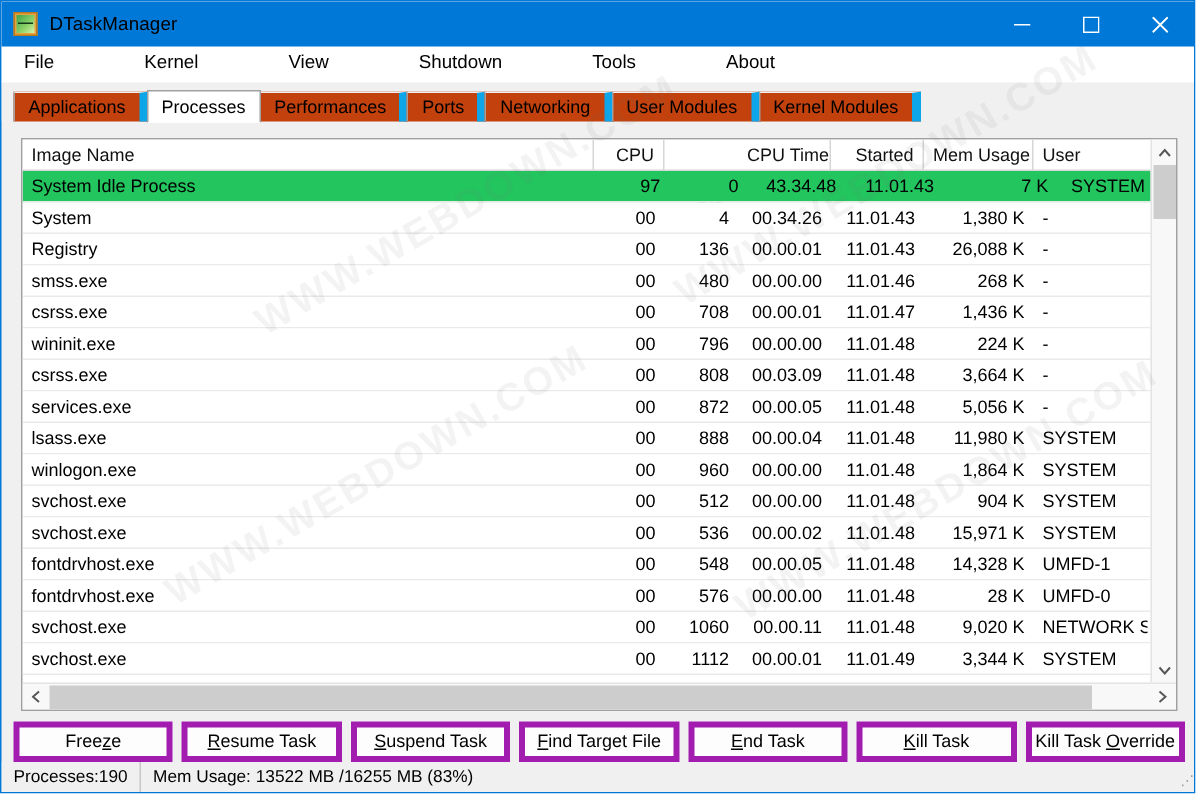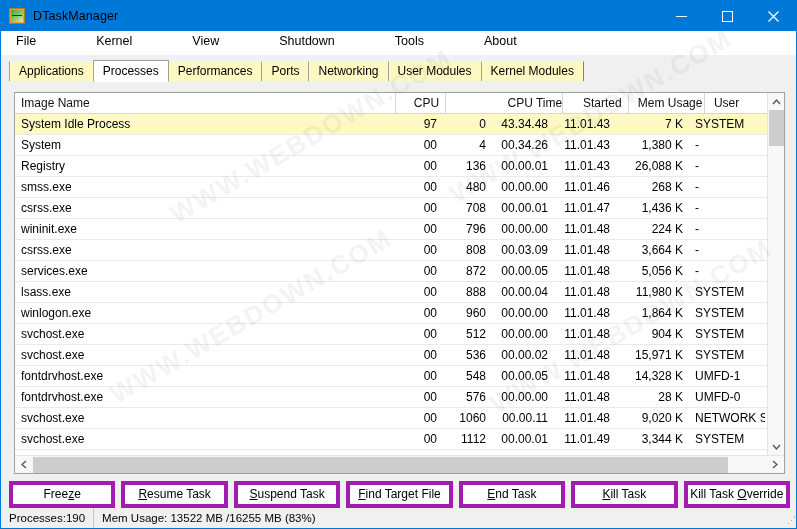--- a/index.html
+++ b/index.html
@@ -91,23 +91,23 @@
   .tabstrip {
     display: flex;
     align-items: flex-end;
     height: 20px;
     position: relative;
   }
   .tab {
     padding: 2px 9px 3px 9px;
     font-size: 12px;
     color: #000;
-    background: #fef9c3;
+    background: #c2410c;
     border-left: 1px solid #a0a0a0;
-    border-right: 1px solid #0ea5e9;
+    border-right: 6px solid #0ea5e9;
     border-top: 1px solid #f0f0f0;
     white-space: nowrap;
     height: 20px;
     line-height: 15px;
     margin-right: -1px;
   }
   .tab.active {
     background: #ffffff;
     border: 1px solid #a0a0a0;
     border-bottom: 1px solid #ffffff;
@@ -125,21 +125,20 @@
     width: 771px; height: 382px;
     background: #ffffff;
     border: 1px solid #a0a0a0;
     overflow: hidden;
   }
   .grid-head {
     display: flex;
     height: 21px;
     background: #ffffff;
     border-bottom: 1px solid #d6d6d6;
-    justify-content: space-between;
   }
   .hcell {
     height: 21px;
     line-height: 20px;
     font-size: 12px;
     color: #111;
     border-right: 1px solid #d6d6d6;
     padding: 0 6px;
     white-space: nowrap;
     overflow: hidden;
@@ -148,21 +147,21 @@
     position: relative;
     height: 341px;
     overflow: hidden;
   }
   .row {
     display: flex;
     height: 21px;
     border-bottom: 1px solid #eaeaea;
     background: #ffffff;
   }
-  .row.alt { background: #fef9c3; }
+  .row.alt { background: #22c55e; justify-content: space-between; }
   .cell {
     height: 20px;
     line-height: 20px;
     font-size: 12px;
     color: #000;
     padding: 0 6px;
     white-space: nowrap;
     overflow: hidden;
   }
   .c-name  { width: 381px; text-align: left; }

